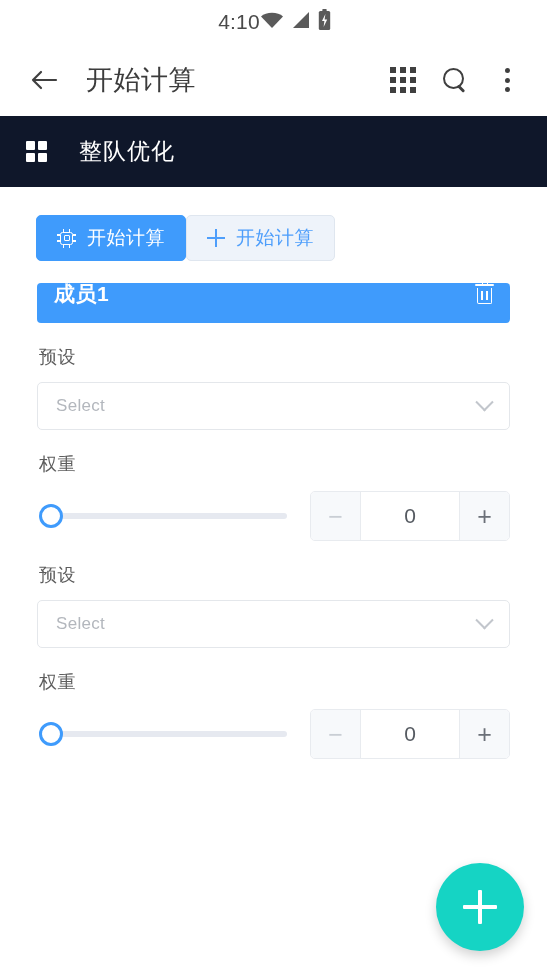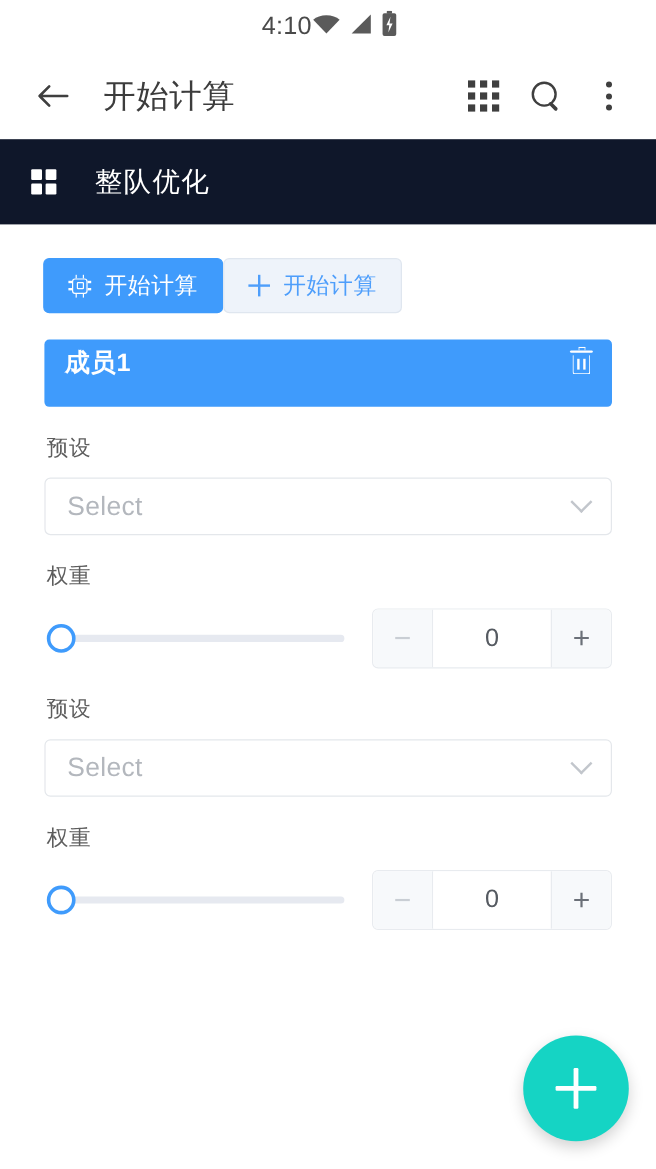--- a/index.html
+++ b/index.html
@@ -88,21 +88,21 @@
   .plus-sign { position: relative; width: 18px; height: 18px; flex: none; }
   .plus-sign::before, .plus-sign::after {
     content: ""; position: absolute; background: #4e9efb;
   }
   .plus-sign::before { left: 0; top: 8px; width: 18px; height: 2px; }
   .plus-sign::after { top: 0; left: 8px; height: 18px; width: 2px; }
 
   
   .member { padding: 0 37px; }
   .member-head {
-    height: 56px; background: #3f9bfc; border-radius: 4px;
+    height: 40px; background: #3f9bfc; border-radius: 4px;
     display: flex; align-items: center; justify-content: space-between;
     padding: 0 16px 18px 17px; margin-top: 22px;
   }
   .member-name { color: #ffffff; font-size: 21px; font-weight: bold; letter-spacing: .5px; }
 
   
   .trash { position: relative; width: 19px; height: 21px; }
   .trash .lid { position: absolute; top: 0; left: 0; width: 19px; height: 2px; background: #ffffff; border-radius: 1px; }
   .trash .handle { position: absolute; top: -3px; left: 6.5px; width: 6px; height: 3px;
     border: 1.6px solid #ffffff; border-bottom: none; border-radius: 1px 1px 0 0; }
@@ -112,21 +112,21 @@
   .trash .b1 { left: 6.4px; }
   .trash .b2 { left: 11.2px; }
 
   .field-label { font-size: 18px; color: #5d5d5d; margin: 22px 0 0 2px; letter-spacing: .5px; }
 
   .select-box {
     height: 48px; margin-top: 13px; border: 1px solid #e4e7eb; border-radius: 5px;
     background: #ffffff; display: flex; align-items: center; justify-content: space-between;
     padding: 0 18px 0 18px;
   }
-  .select-placeholder { font-size: 22px; color: #b3b7bd; letter-spacing: .3px; }
+  .select-placeholder { font-size: 17px; color: #b3b7bd; letter-spacing: .3px; }
   .chev {
     width: 13px; height: 13px; border-right: 2px solid #c2c6cc; border-bottom: 2px solid #c2c6cc;
     transform: rotate(45deg) translate(-3px, -3px);
   }
 
   
   .weight-row { display: flex; align-items: center; margin-top: 15px; }
   .slider { position: relative; width: 248px; height: 24px; flex: none; margin-left: 2px; }
   .slider .track {
     position: absolute; left: 11px; right: 0; top: 9px; height: 6px;

